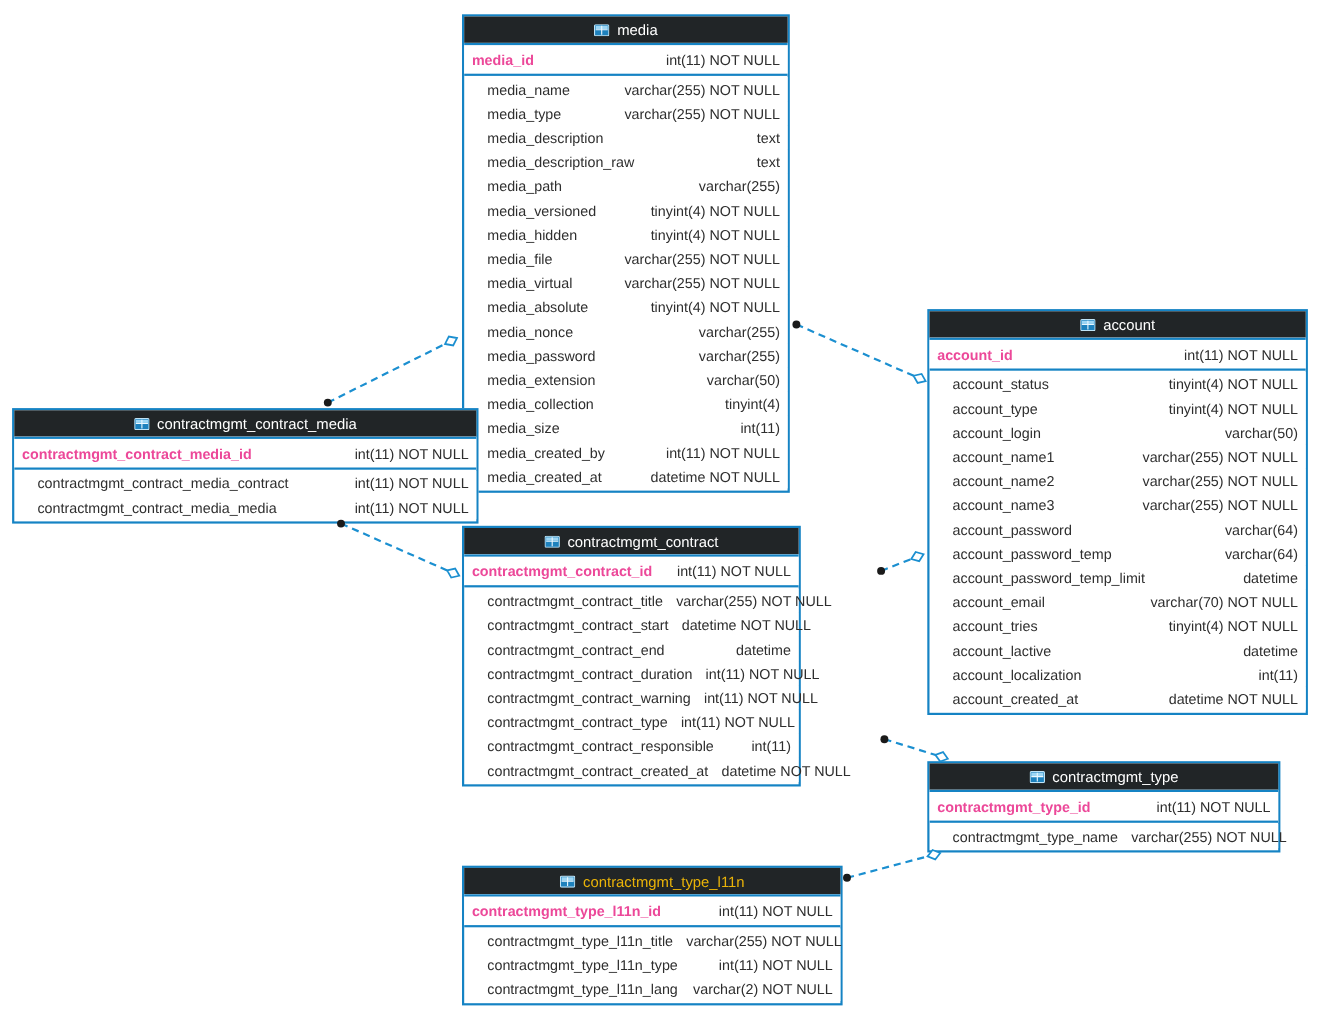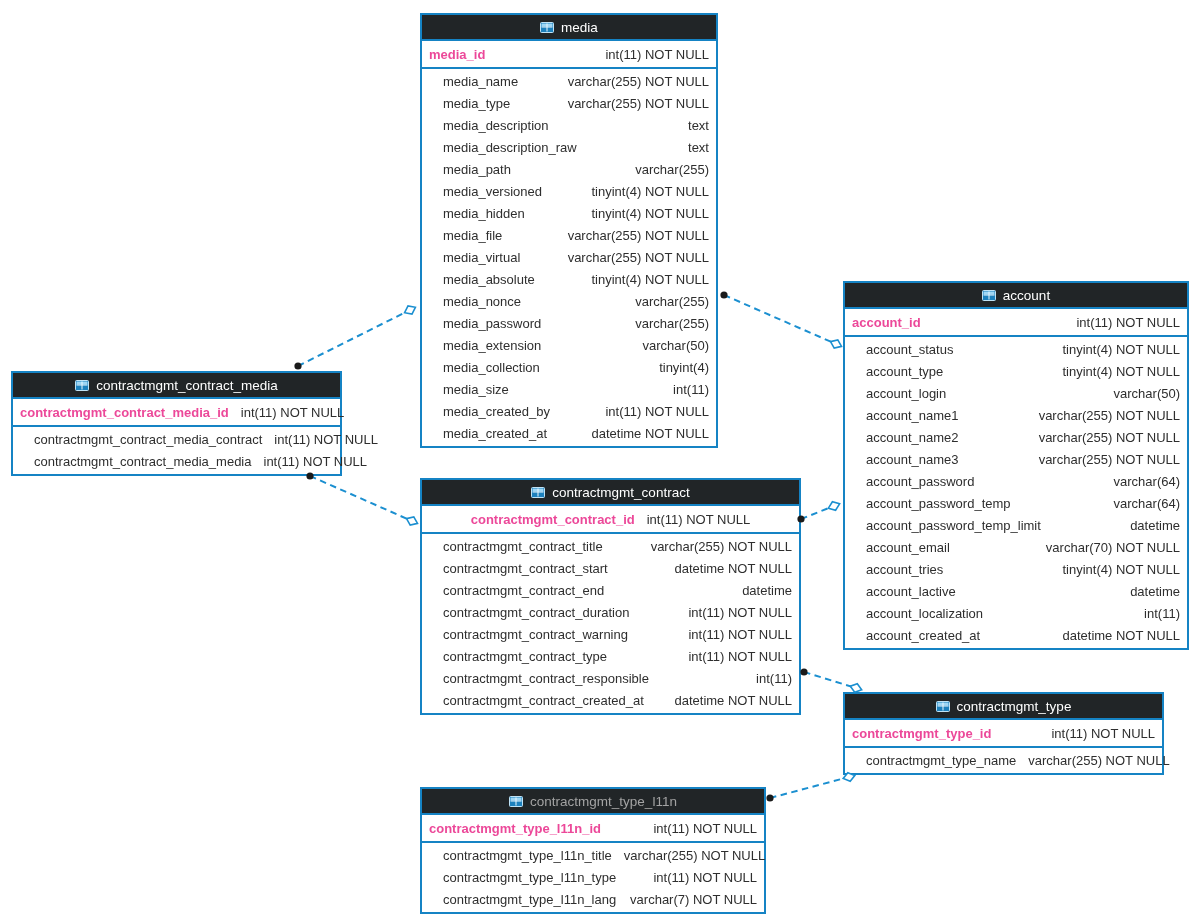--- a/index.html
+++ b/index.html
@@ -216,21 +216,21 @@
           <div class="field-row">
     <span class="col-name">account_localization</span>
     <span class="col-type">int(11)</span>
   </div>
           <div class="field-row">
     <span class="col-name">account_created_at</span>
     <span class="col-type">datetime NOT NULL</span>
   </div>
         </div>
   </div>
-      <div class="db-table" style="left: 11px; top: 371px; width: 331px; border-color: rgb(21, 131, 196); color: rgb(46, 46, 46);">
+      <div class="db-table" style="left: 11px; top: 371px; width: 424px; border-color: rgb(21, 131, 196); color: rgb(46, 46, 46);">
     <div class="db-header" style="background: rgb(33, 37, 39); color: rgb(255, 255, 255);">
       <span class="icon-table">
         <svg width="14" height="11" viewBox="0 0 14 11">
           <rect x="0.5" y="0.5" width="13" height="10" rx="1" fill="#1d81bd" stroke="#bfe3f6" stroke-width="1"></rect>
           <rect x="1.5" y="1.5" width="11" height="3" fill="#9ed7f5"></rect>
           <line x1="7" y1="1.5" x2="7" y2="9.5" stroke="#eaf7fe" stroke-width="1"></line>
           <line x1="1.5" y1="5" x2="12.5" y2="5" stroke="#eaf7fe" stroke-width="1"></line>
         </svg>
       </span>
       <span class="tbl-name">contractmgmt_contract_media</span>
@@ -243,33 +243,33 @@
           <div class="field-row">
     <span class="col-name">contractmgmt_contract_media_contract</span>
     <span class="col-type">int(11) NOT NULL</span>
   </div>
           <div class="field-row">
     <span class="col-name">contractmgmt_contract_media_media</span>
     <span class="col-type">int(11) NOT NULL</span>
   </div>
         </div>
   </div>
-      <div class="db-table" style="left: 420px; top: 478px; width: 381px; border-color: rgb(21, 131, 196); color: rgb(46, 46, 46);">
+      <div class="db-table" style="left: 420px; top: 478px; width: 308px; border-color: rgb(21, 131, 196); color: rgb(46, 46, 46);">
     <div class="db-header" style="background: rgb(33, 37, 39); color: rgb(255, 255, 255);">
       <span class="icon-table">
         <svg width="14" height="11" viewBox="0 0 14 11">
           <rect x="0.5" y="0.5" width="13" height="10" rx="1" fill="#1d81bd" stroke="#bfe3f6" stroke-width="1"></rect>
           <rect x="1.5" y="1.5" width="11" height="3" fill="#9ed7f5"></rect>
           <line x1="7" y1="1.5" x2="7" y2="9.5" stroke="#eaf7fe" stroke-width="1"></line>
           <line x1="1.5" y1="5" x2="12.5" y2="5" stroke="#eaf7fe" stroke-width="1"></line>
         </svg>
       </span>
       <span class="tbl-name">contractmgmt_contract</span>
     </div>
-    <div class="pk-row" style="border-color: rgb(21, 131, 196); justify-content: center;">
+    <div class="pk-row" style="border-color: rgb(21, 131, 196);">
       <span class="col-name">contractmgmt_contract_id</span>
       <span class="col-type">int(11) NOT NULL</span>
     </div>
     <div class="fields">
           <div class="field-row">
     <span class="col-name">contractmgmt_contract_title</span>
     <span class="col-type">varchar(255) NOT NULL</span>
   </div>
           <div class="field-row">
     <span class="col-name">contractmgmt_contract_start</span>
@@ -318,21 +318,21 @@
       <span class="col-type">int(11) NOT NULL</span>
     </div>
     <div class="fields">
           <div class="field-row">
     <span class="col-name">contractmgmt_type_name</span>
     <span class="col-type">varchar(255) NOT NULL</span>
   </div>
         </div>
   </div>
       <div class="db-table" style="left: 420px; top: 787px; width: 346px; border-color: rgb(21, 131, 196); color: rgb(46, 46, 46);">
-    <div class="db-header" style="background: rgb(33, 37, 39); color: #a3a3a3; justify-content: center;">
+    <div class="db-header" style="background: rgb(33, 37, 39); color: #eab308; justify-content: center;">
       <span class="icon-table">
         <svg width="14" height="11" viewBox="0 0 14 11">
           <rect x="0.5" y="0.5" width="13" height="10" rx="1" fill="#1d81bd" stroke="#bfe3f6" stroke-width="1"></rect>
           <rect x="1.5" y="1.5" width="11" height="3" fill="#9ed7f5"></rect>
           <line x1="7" y1="1.5" x2="7" y2="9.5" stroke="#eaf7fe" stroke-width="1"></line>
           <line x1="1.5" y1="5" x2="12.5" y2="5" stroke="#eaf7fe" stroke-width="1"></line>
         </svg>
       </span>
       <span class="tbl-name">contractmgmt_type_l11n</span>
     </div>
@@ -344,21 +344,21 @@
           <div class="field-row">
     <span class="col-name">contractmgmt_type_l11n_title</span>
     <span class="col-type">varchar(255) NOT NULL</span>
   </div>
           <div class="field-row">
     <span class="col-name">contractmgmt_type_l11n_type</span>
     <span class="col-type">int(11) NOT NULL</span>
   </div>
           <div class="field-row">
     <span class="col-name">contractmgmt_type_l11n_lang</span>
-    <span class="col-type">varchar(7) NOT NULL</span>
+    <span class="col-type">varchar(2) NOT NULL</span>
   </div>
         </div>
   </div>
     </div>
   <svg id="connector-layer" width="1197" height="923" viewBox="0 0 1197 923">
       <g>
         <line x1="298" y1="366" x2="410" y2="310" stroke="#1b8fd0" stroke-width="2" stroke-dasharray="6.5,4.5"></line>
         <polygon points="415.4,307.3 412.0,314.0 404.6,312.7 408.0,306.0" fill="#ffffff" stroke="#1b8fd0" stroke-width="1.6"></polygon>
         <circle cx="298" cy="366" r="3.6" fill="#1a1a1a"></circle>
       </g>

